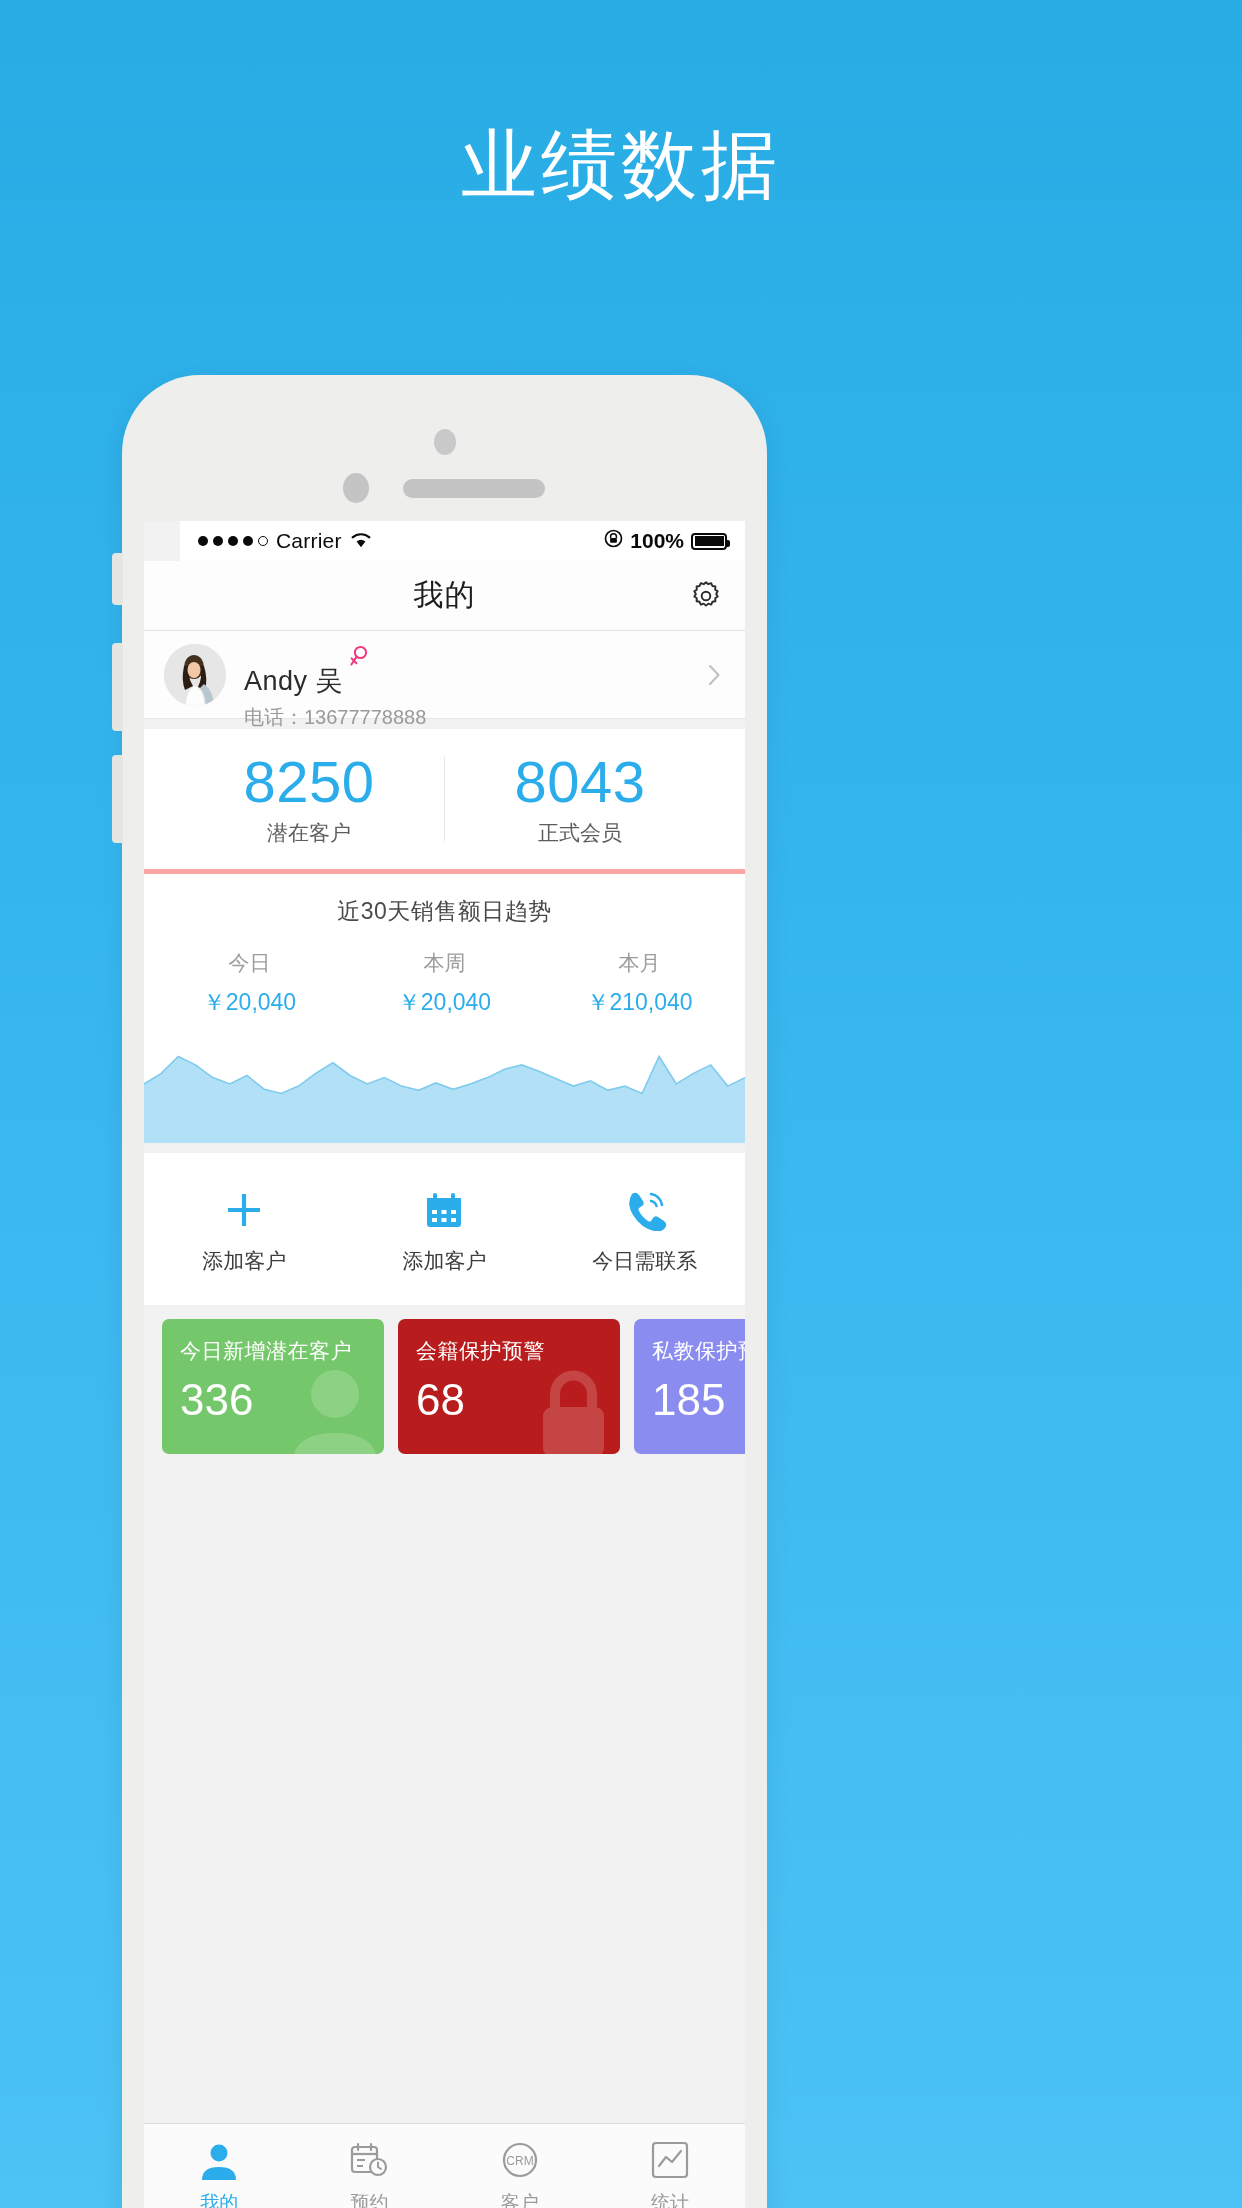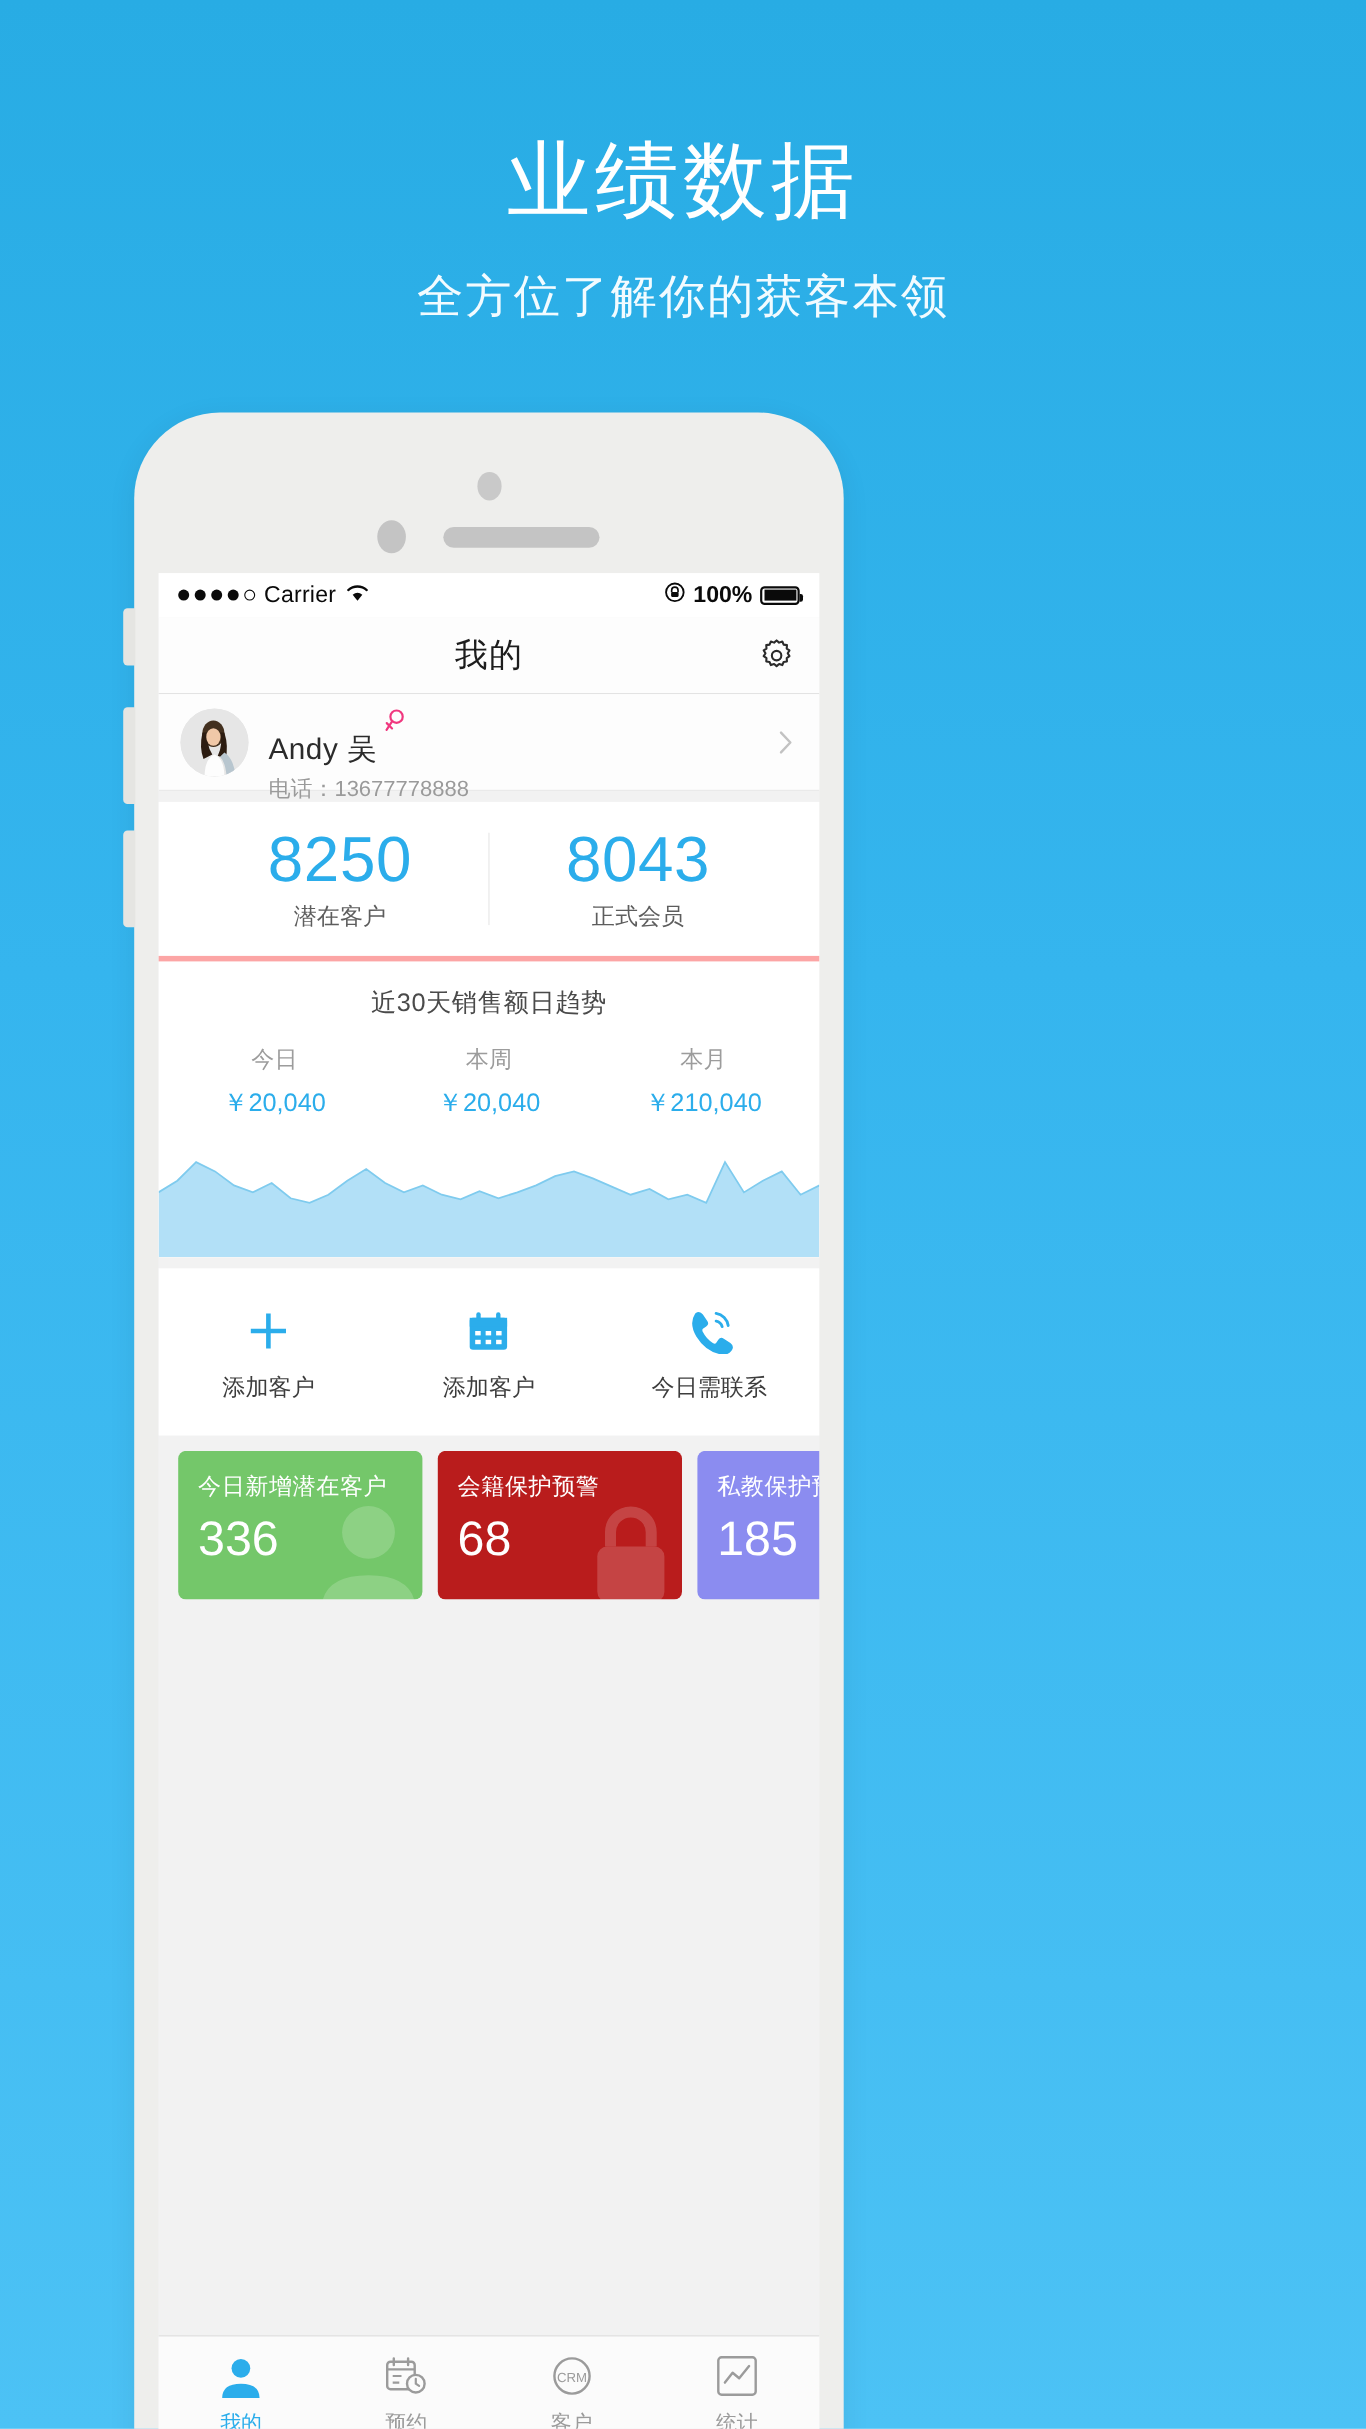--- a/index.html
+++ b/index.html
@@ -54,21 +54,21 @@
 
   
   #screen {
     position:absolute; left:22px; top:146px; width:601px; height:1714px;
     background:#f2f2f2; overflow:hidden;
   }
 
   
   #statusbar {
     height:40px; background:#ffffff; display:flex; align-items:center;
-    padding:0 18px; font-size:21px; color:#0a0a0a; position:relative;
+    padding:0 18px; font-size:21px; color:#0a0a0a; position:relative;margin-left:36px;
   }
   #sb-left { display:flex; align-items:center; gap:8px; }
   .dots { display:flex; align-items:center; gap:5px; }
   .dot { width:10px; height:10px; border-radius:50%; background:#0a0a0a; }
   .dot.hollow { background:transparent; border:1.6px solid #0a0a0a; }
   #sb-carrier { font-size:21px; letter-spacing:0.2px; }
   #sb-center {
     position:absolute; left:0; right:0; text-align:center;
     font-size:21px; font-weight:700; letter-spacing:0.2px;
   }
@@ -170,21 +170,20 @@
   .tab { flex:1; text-align:center; }
   .tab-icon { height:48px; display:flex; align-items:center; justify-content:center; }
   .tab-label { font-size:19px; margin-top:6px; color:#9b9b9b; }
   .tab.active .tab-label { color:#2badeb; }
 </style>
 </head>
 <body>
 
 <div id="promo">
   <div id="promo-title">业绩数据</div>
-  <div id="promo-sub">全方位了解你的获客本领</div>
 </div>
 
 <div id="phone">
   <div class="side-btn b1"></div>
   <div class="side-btn b2"></div>
   <div class="side-btn b3"></div>
   <div id="camera"></div>
   <div id="sensor"></div>
   <div id="speaker"></div>
 

